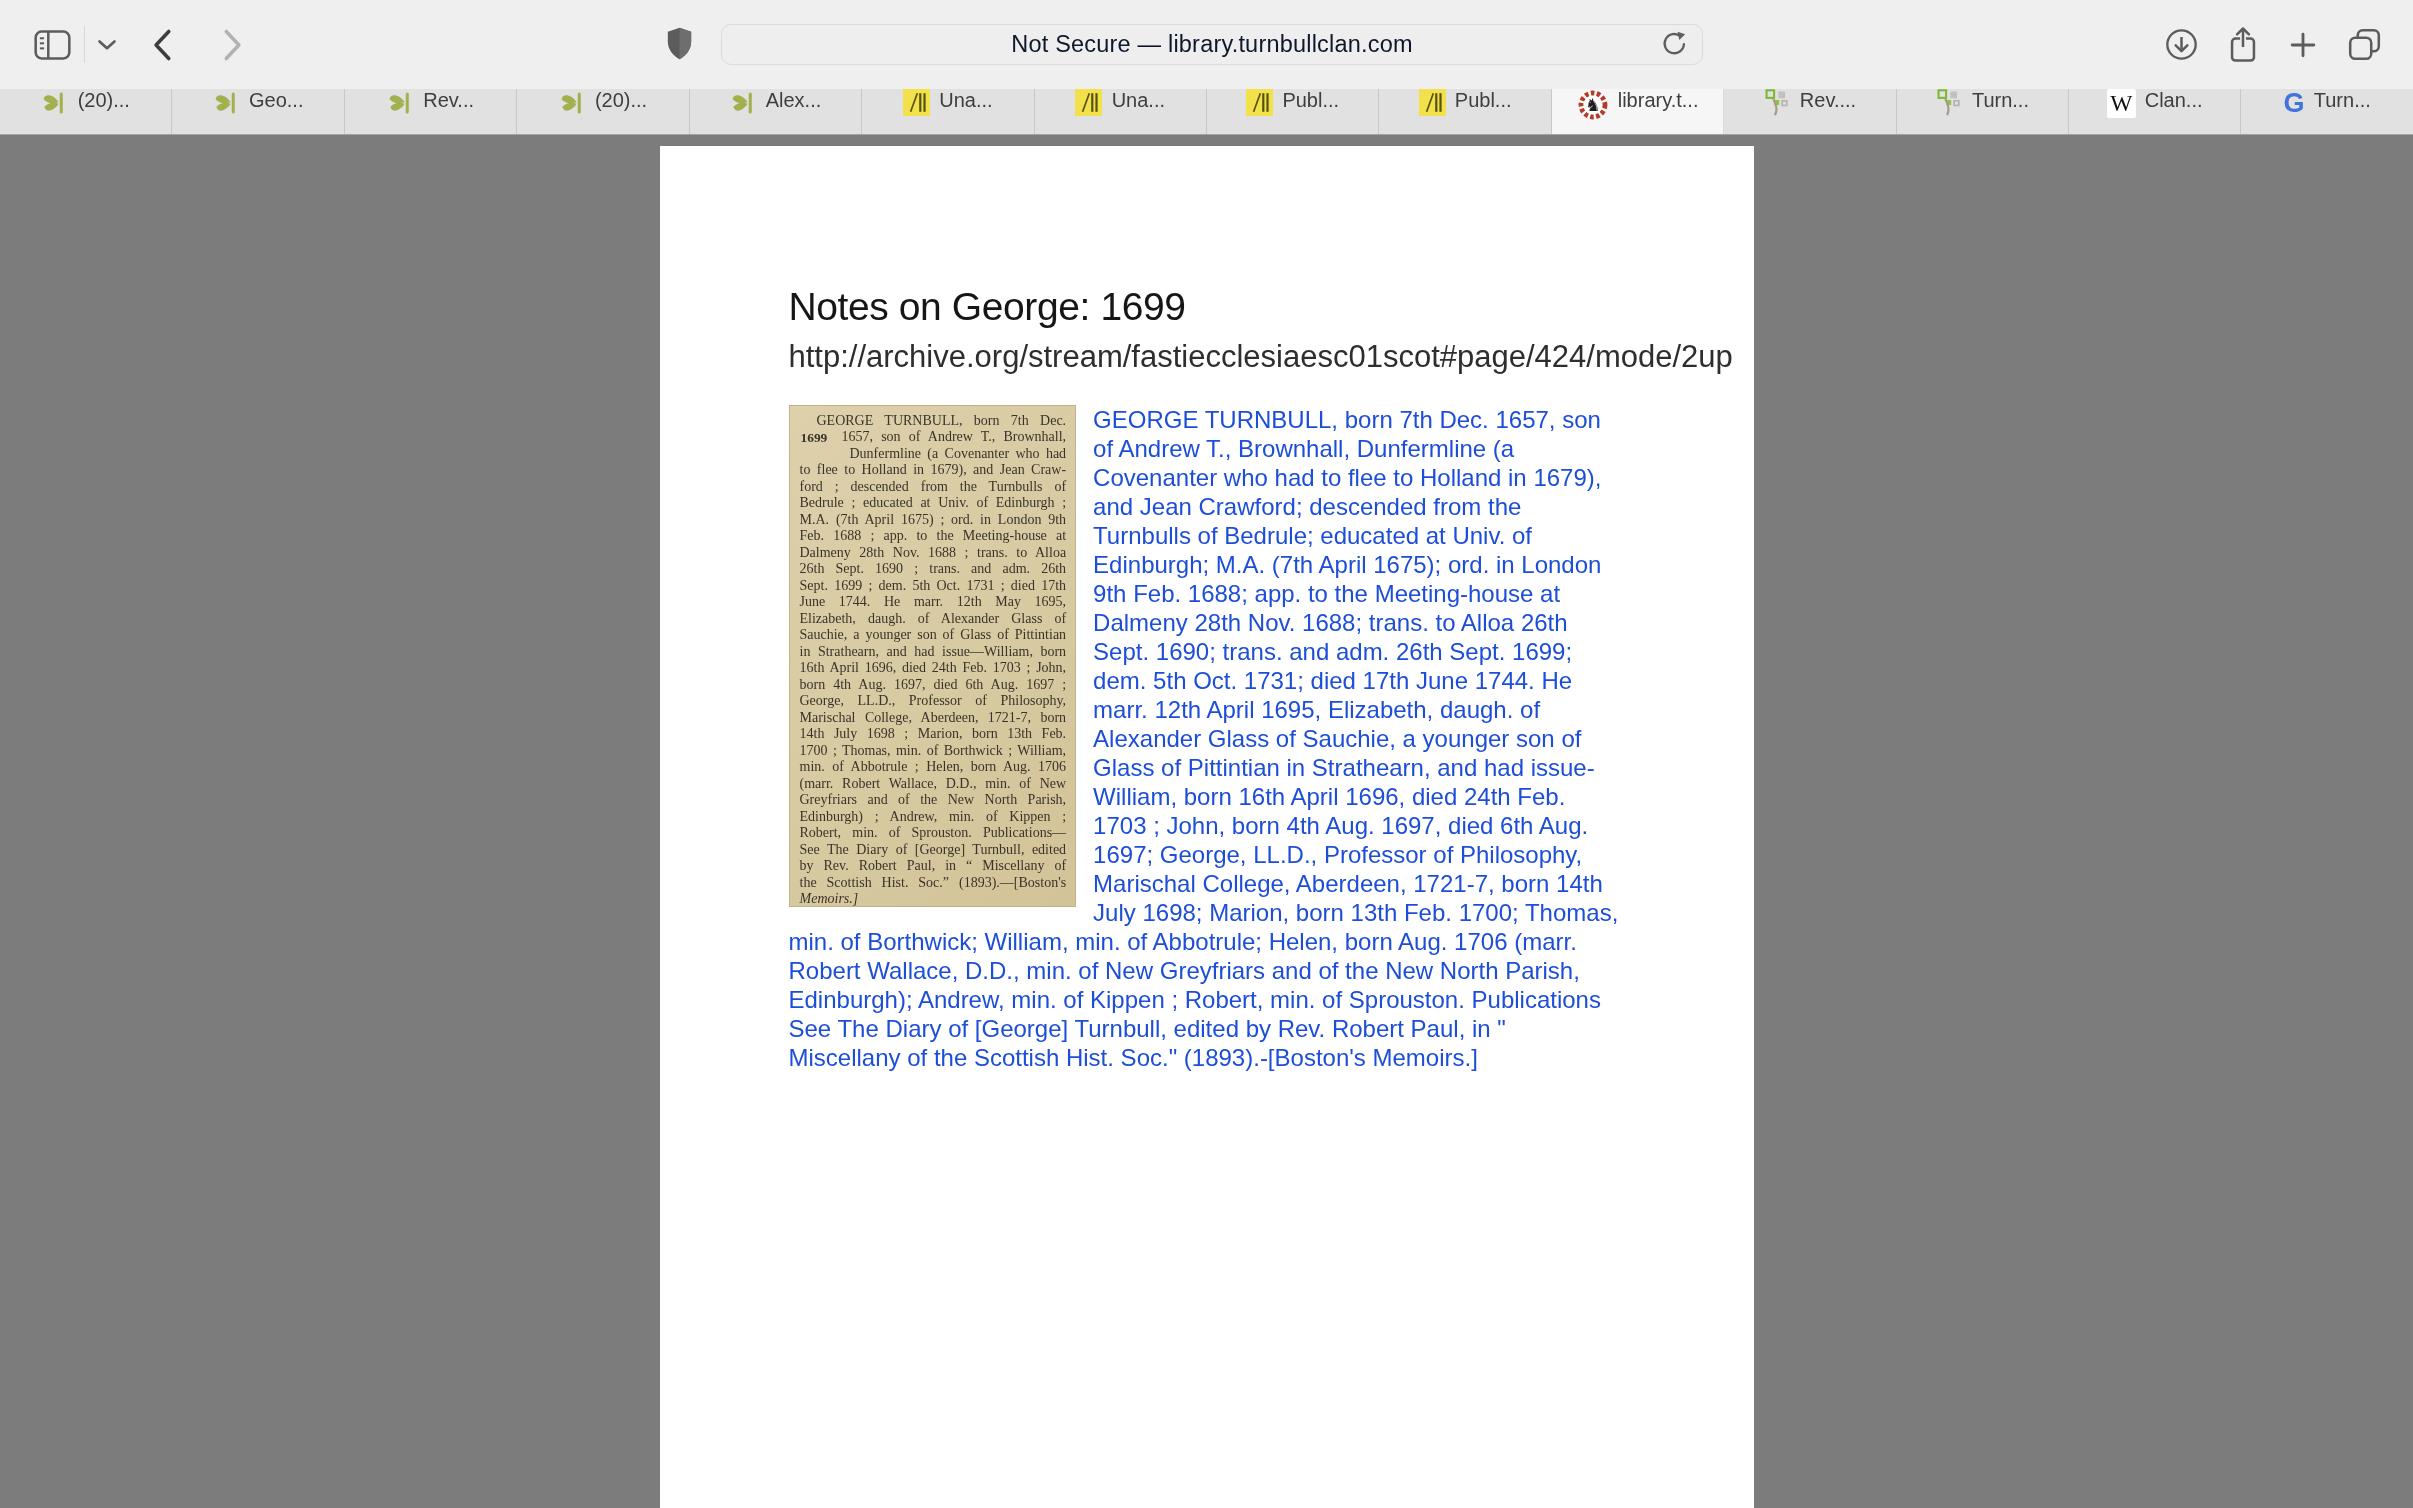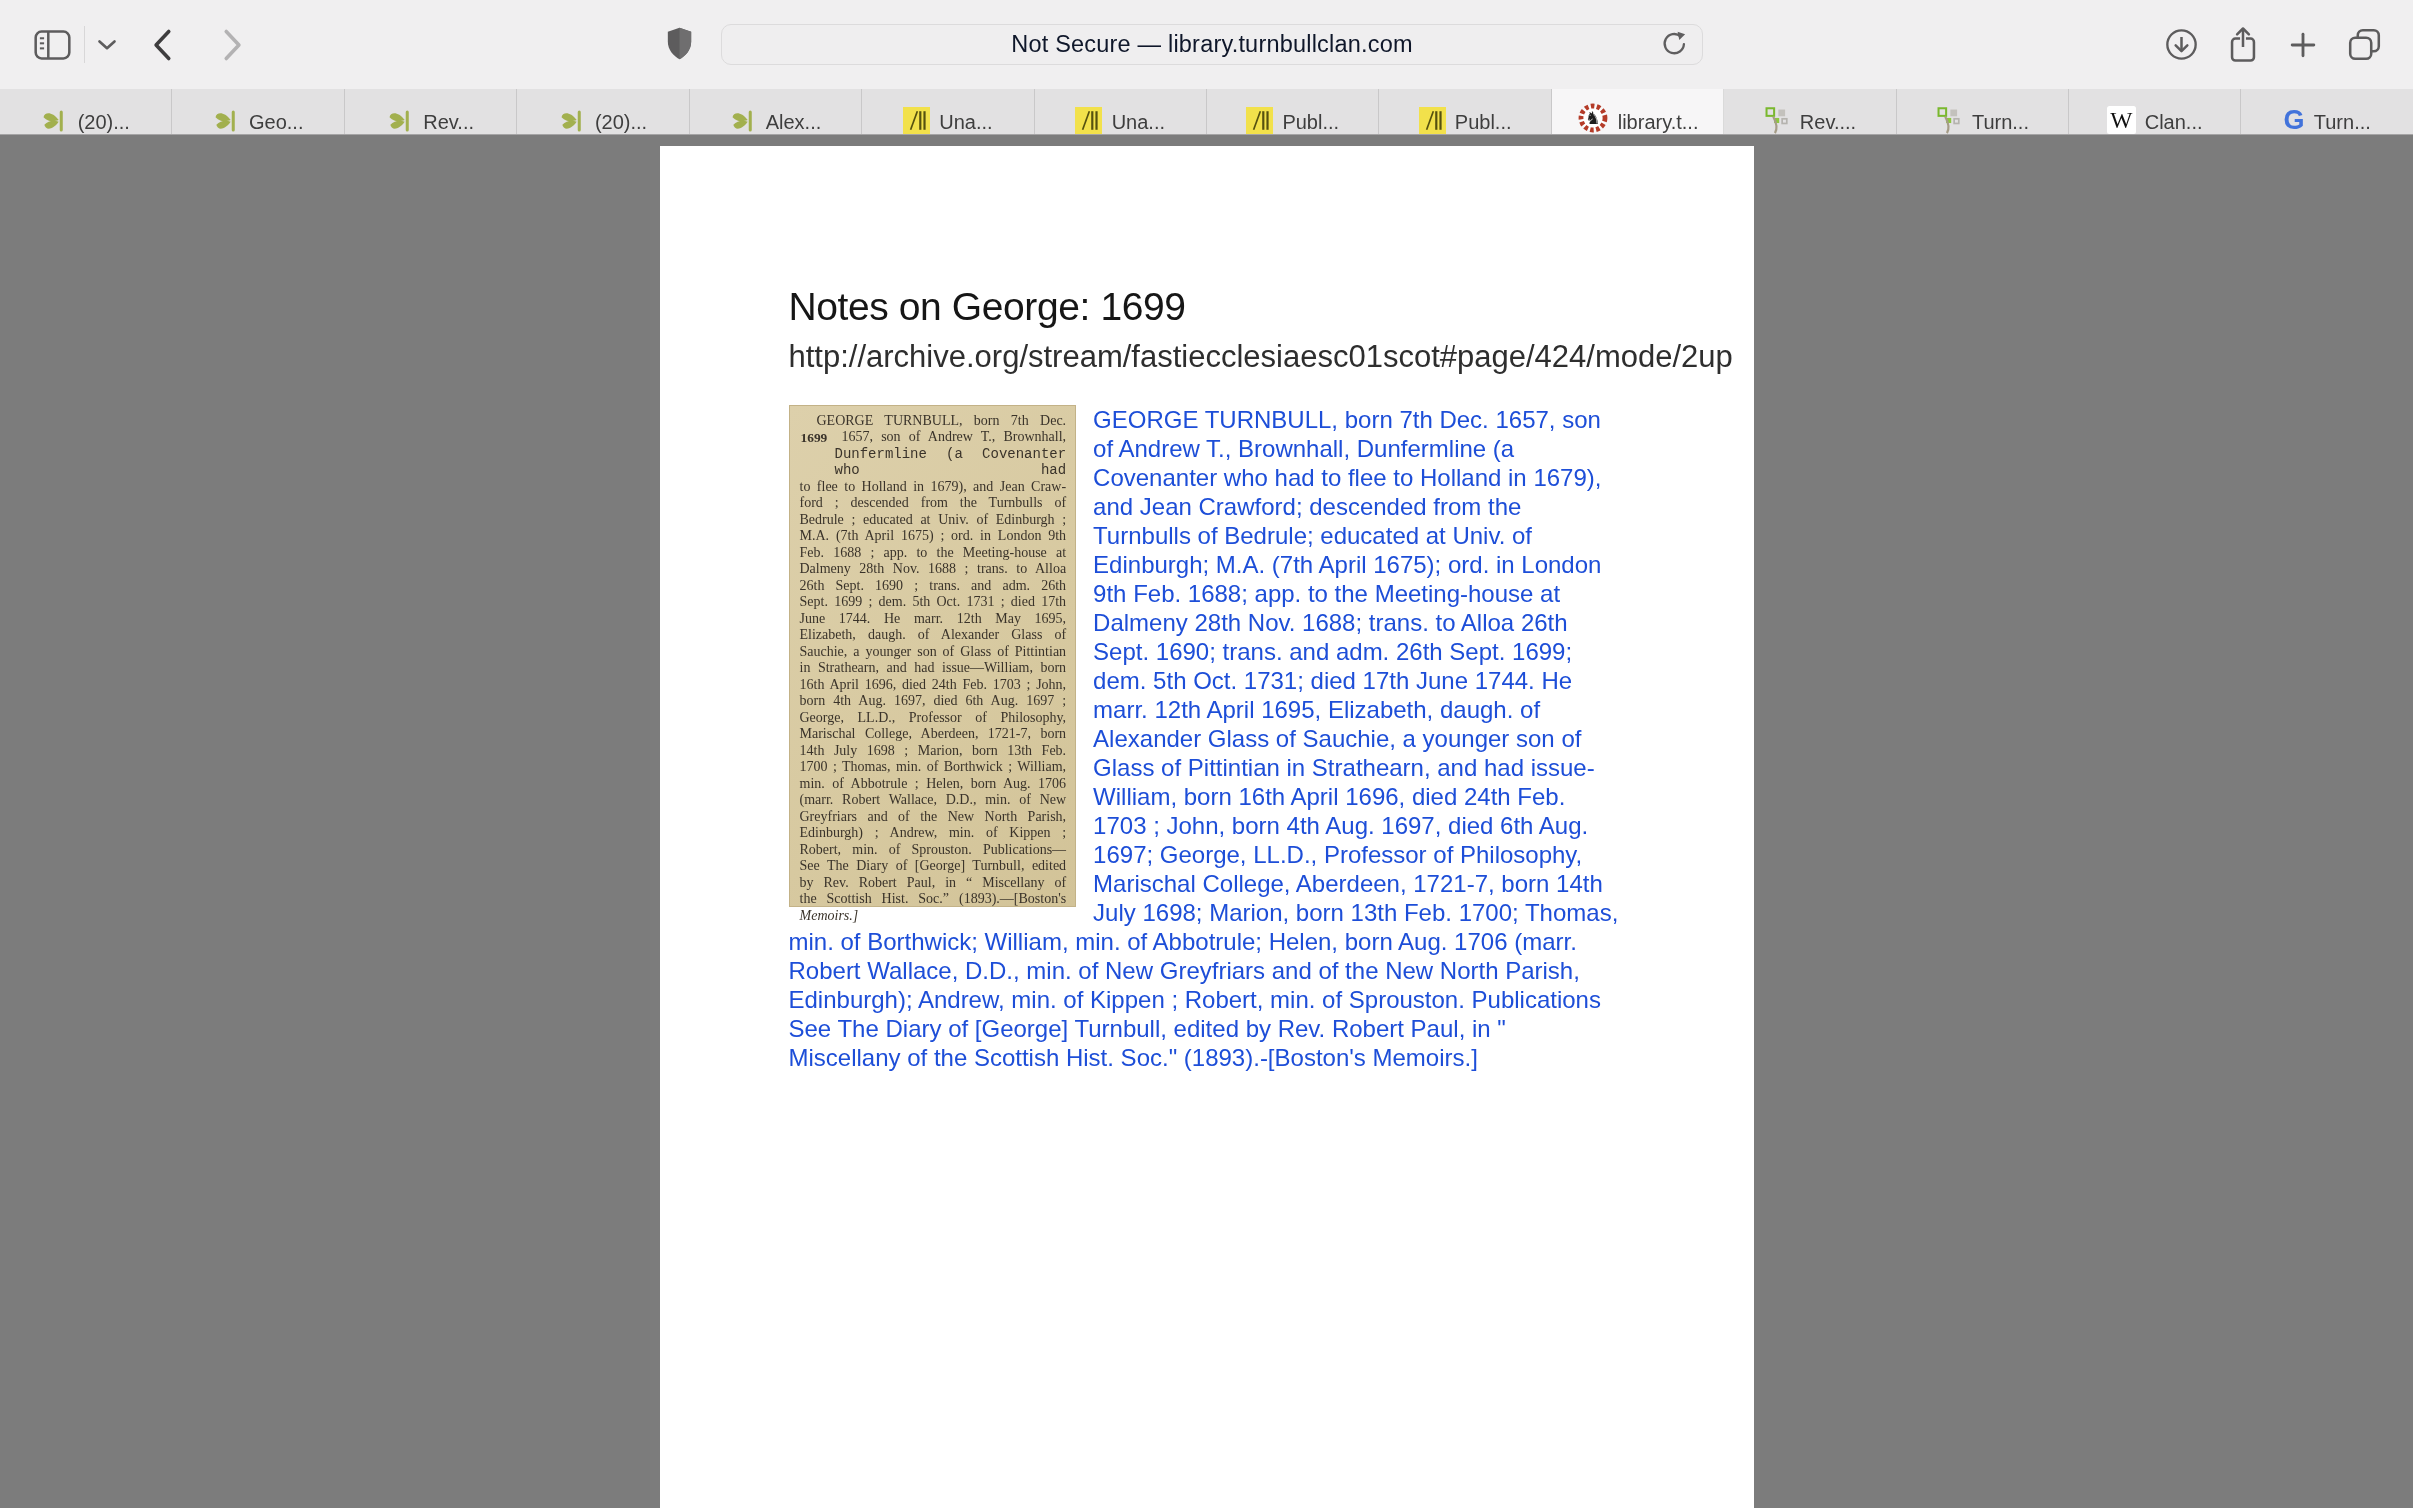--- a/index.html
+++ b/index.html
@@ -15,40 +15,40 @@
 
   .shield{position:absolute;left:666px;top:26px;}
   .urlbar{position:absolute;left:721px;top:23.5px;width:980px;height:39px;background:#efeeef;border:0.8px solid #dcdbdc;border-radius:10px;display:flex;align-items:center;justify-content:center;}
   .url-text{font-size:23.5px;color:#0f172a;letter-spacing:0.2px;}
   .reload{position:absolute;right:13.4px;top:5.9px;}
 
   .tb-right{position:absolute;right:30px;top:0;height:89px;display:flex;align-items:center;gap:28.5px;}
 
   
   .tabbar{height:46px;background:#e2e1e2;display:flex;border-bottom:0.8px solid #a5a4a5;box-sizing:border-box;}
-  .tab{flex:1 1 0;min-width:0;display:flex;align-items:flex-end;justify-content:center;gap:9.2px;border-right:0.8px solid #c9c8c9;font-size:20px;color:#3e3e3e;white-space:nowrap;overflow:hidden;cursor:default;}
+  .tab{flex:1 1 0;min-width:0;display:flex;align-items:flex-start;justify-content:center;gap:9.2px;border-right:0.8px solid #c9c8c9;font-size:20px;color:#3e3e3e;white-space:nowrap;overflow:hidden;cursor:default;}
   .tab:last-child{border-right:none;}
   .tab.active{background:#f7f6f7;border-right-color:#dadada;}
   .tab svg{flex:0 0 auto;}
   .wicon{display:inline-block;width:28.5px;height:28.5px;background:#ffffff;color:#111;font-family:"Liberation Serif",serif;font-size:23.5px;line-height:28.5px;text-align:center;border-radius:2.5px;}
   .gicon{display:inline-block;font-size:27px;line-height:28.5px;font-weight:bold;color:#4273db;}
 
   
   .content{height:1374px;border-radius:25px;}
   .page{width:1094px;height:1363px;margin:0 auto;position:relative;top:11px;background:#ffffff;box-sizing:border-box;padding:139px 129px 0 129px;}
   .page-title{font-size:39px;font-weight:400;color:#161616;letter-spacing:-0.4px;margin:0 0 10px 0;}
   .source-url{font-size:31px;color:#2e2e2e;margin:0 0 30px 0;}
 
   .clipping{float:left;width:287px;height:502px;box-sizing:border-box;background:linear-gradient(135deg,#ddd0ab 0%,#d7c9a0 60%,#d2c398 100%);border:0.8px solid #c3b287;padding:6.7px 8.4px 0 10px;margin-right:17.6px;position:relative;font-family:"Liberation Serif",serif;font-size:14px;line-height:16.5px;color:#3a332a;}
   .clip-line{text-align:justify;text-align-last:justify;}
   .clip-line.nojust{text-align-last:left;}
   .clip-line.ital{font-style:italic;}
   .clip-line.ind1{margin-left:17px;}
   .clip-line.ind2{margin-left:42px;}
-  .clip-line.ind3{margin-left:35px;font-family:Liberation Mono, monospace;}
+  .clip-line.ind3{margin-left:50px;}
   .margin-year{position:absolute;left:11px;top:24px;font-weight:bold;font-size:13.4px;color:#3a332a;text-align:center;}
 
   .transcription{font-size:24px;line-height:29px;color:#1d4ed8;margin:0;}
 </style>
 </head>
 <body>
 
 <svg width="0" height="0" style="position:absolute" aria-hidden="true">
   <defs>
     <symbol id="sym-leaf" viewBox="0 0 32 32">

